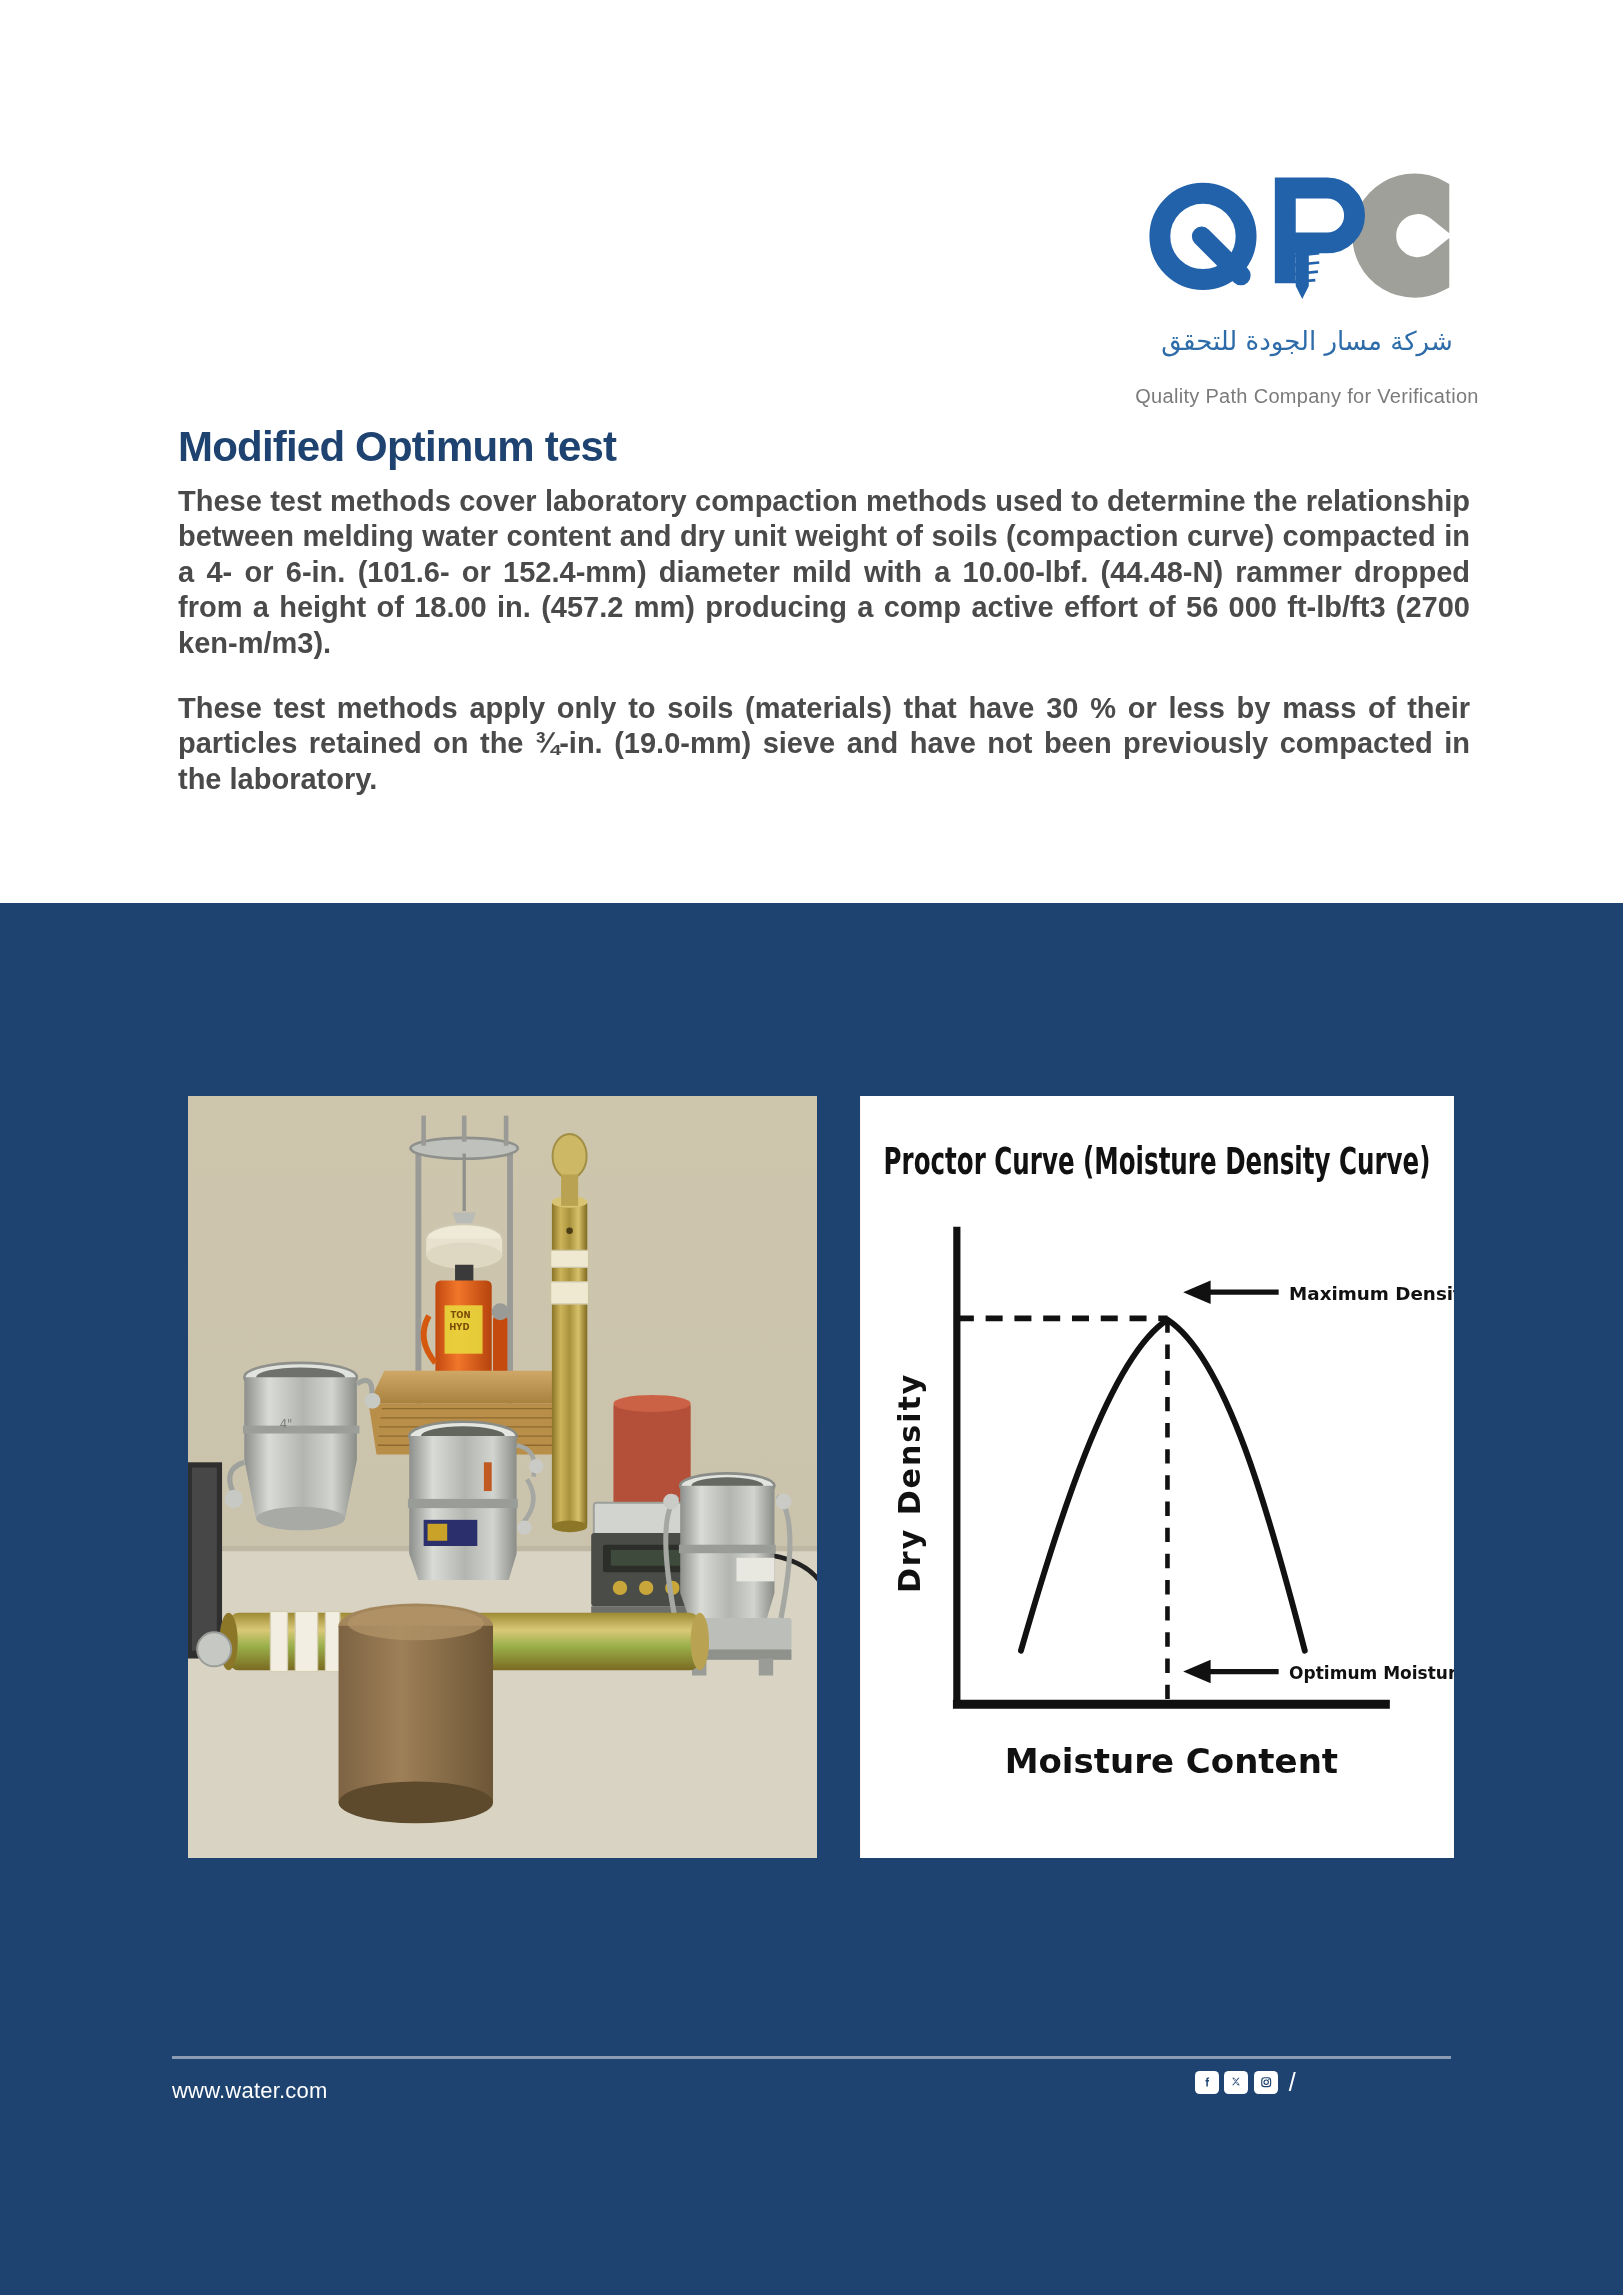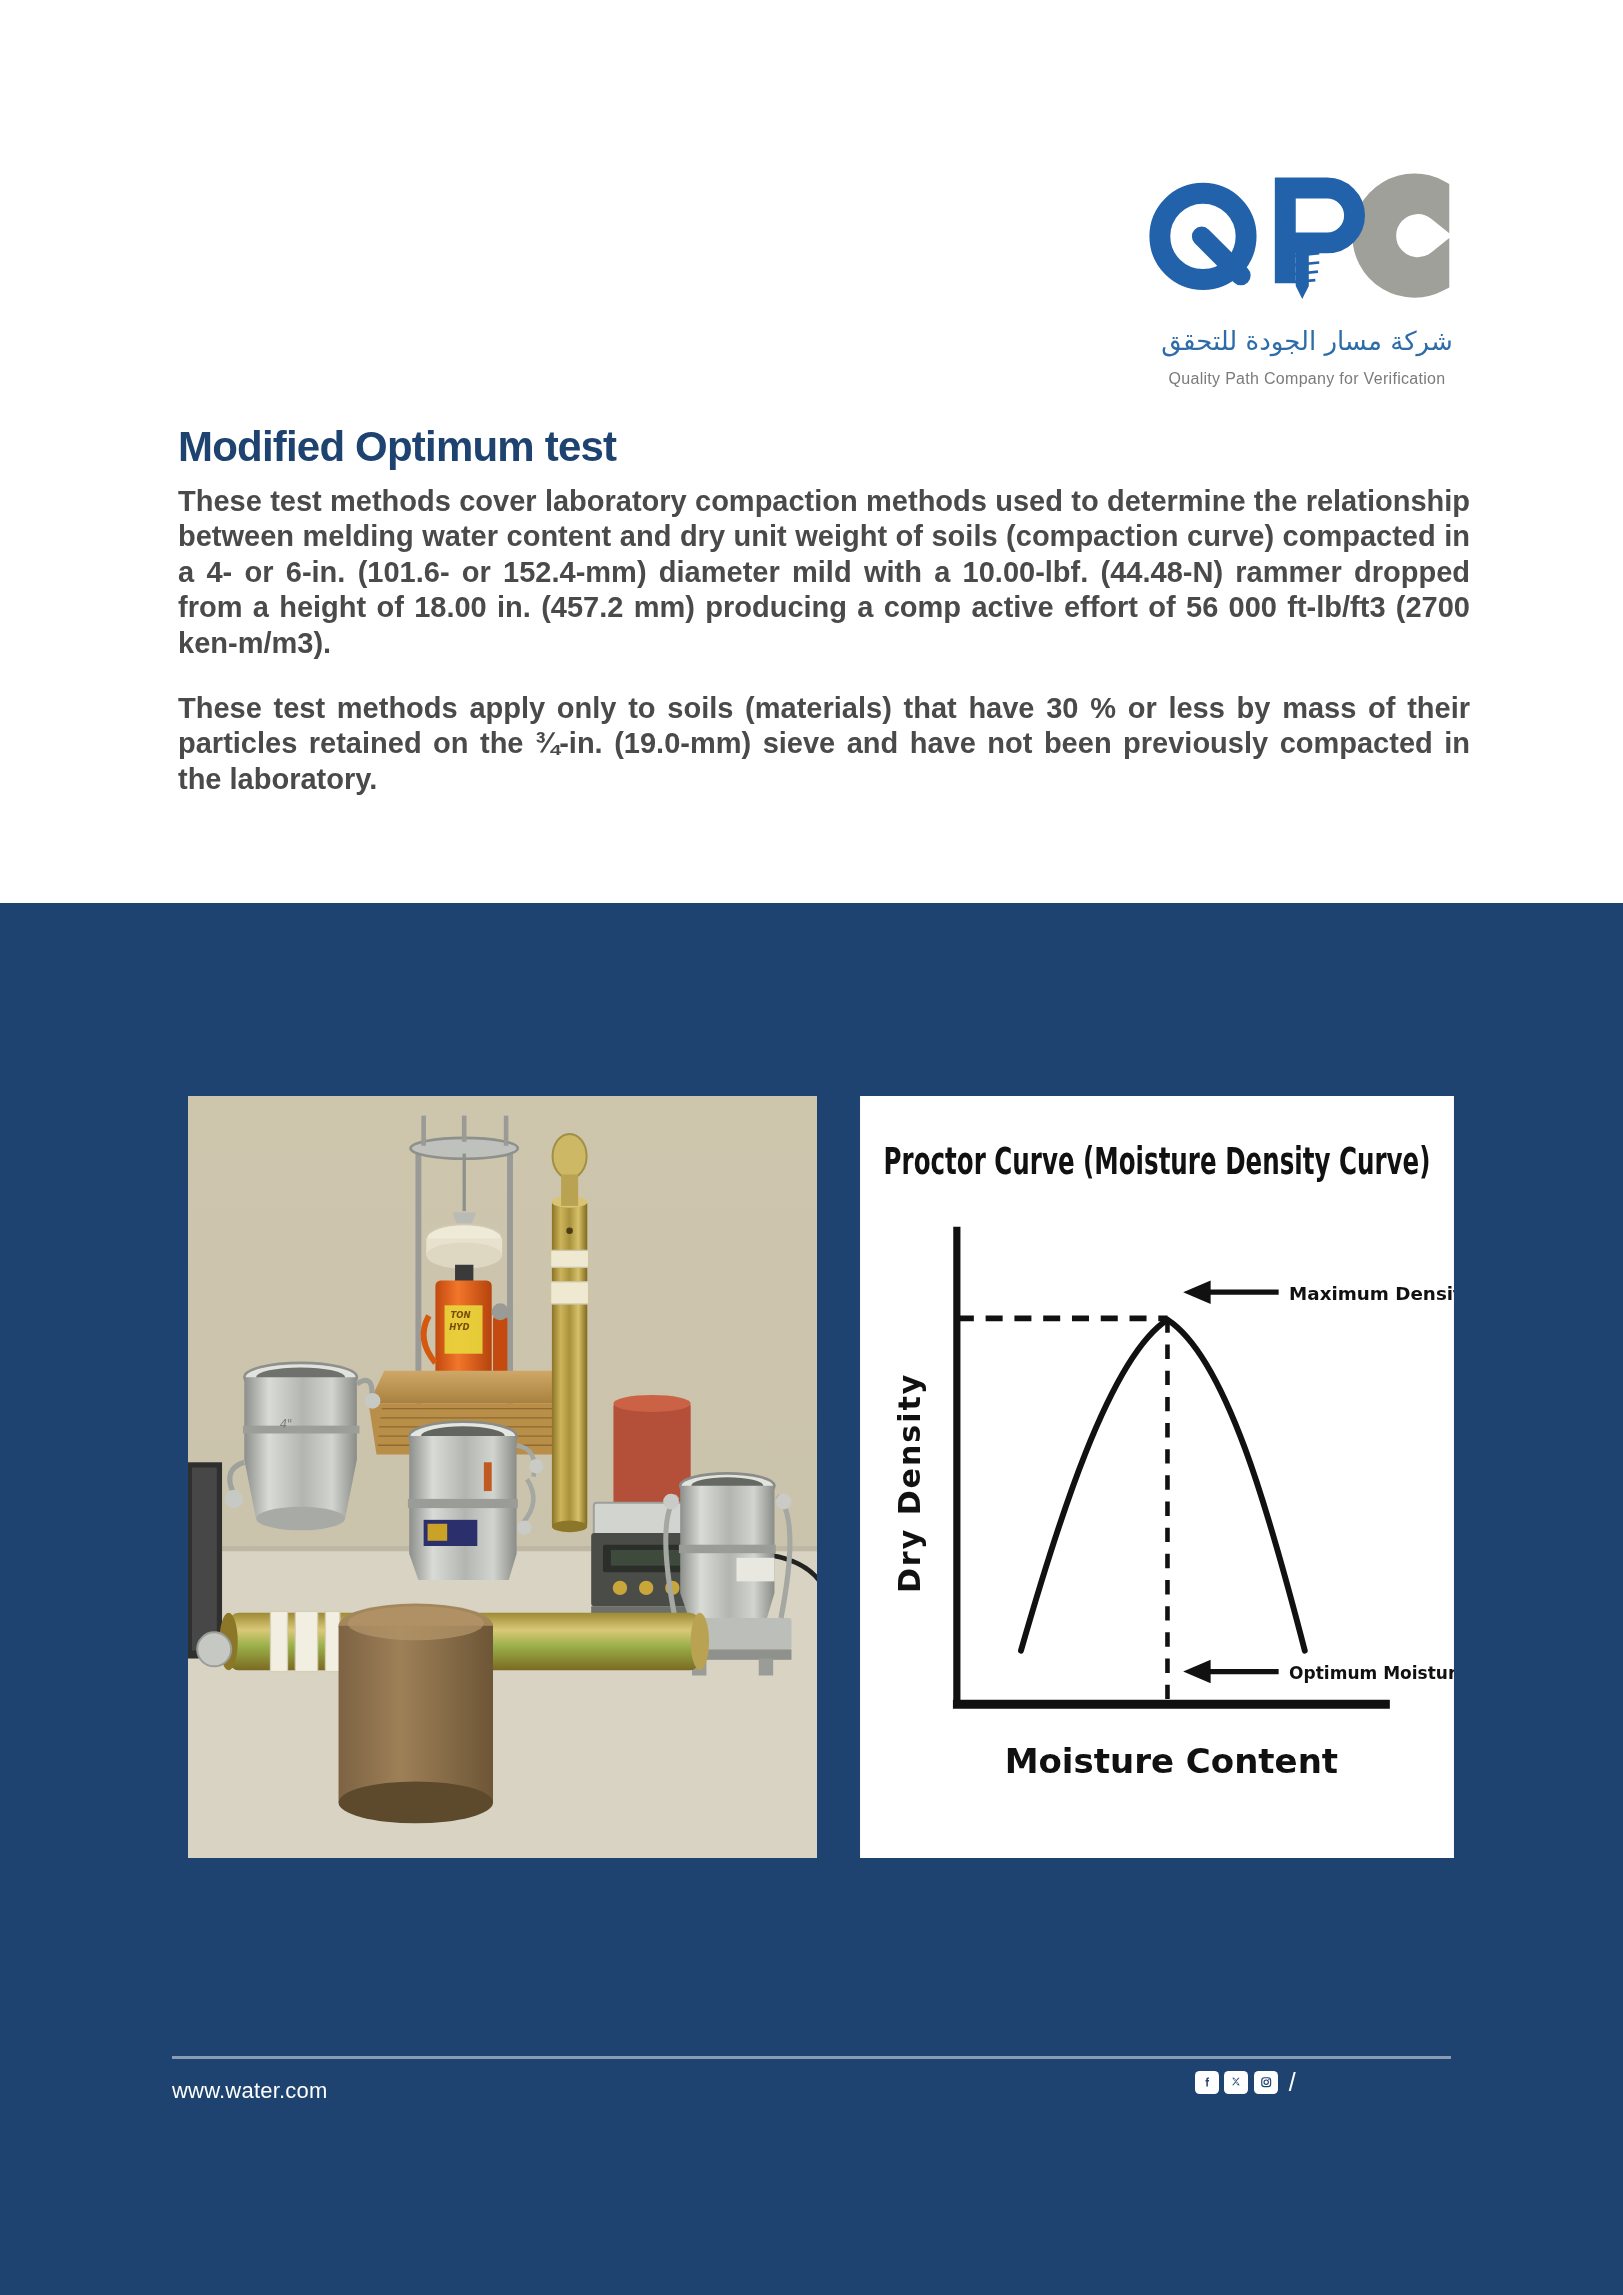--- a/index.html
+++ b/index.html
@@ -15,21 +15,21 @@
     position:absolute; left:1124px; top:171px; width:366px; height:216px;
     display:flex; flex-direction:column; align-items:center;gap:12px;
   }
   .logo-marks{position:relative;width:353px;height:147px;}
   .logo-svg{width:353px;height:147px;display:block;}
   .logo-ar{
     font-size:26px; color:#2d6ca8; letter-spacing:0.7px; direction:rtl;
     margin-top:-3.9px; font-family:"DejaVu Sans", sans-serif; white-space:nowrap;
   }
   .logo-en{
-    font-size:16px; color:#7b7b7b; margin-top:2px; letter-spacing:0.3px; white-space:nowrap;text-align:center;
+    font-size:20px; color:#7b7b7b; margin-top:17px; letter-spacing:0.3px; white-space:nowrap;text-align:center;
   }
   
   .page-title{
     position:absolute;left:178px;top:395px;
     font-size:42px;font-weight:bold;color:#1e4370;letter-spacing:-0.8px;
   }
   .body-copy{position:absolute;left:178px;top:484px;width:1292px;font-weight:bold;}
   .body-copy p{
     margin:0 0 30px 0;
     font-size:29px;line-height:1.22;color:#4a4a4a;
@@ -37,21 +37,21 @@
   }
   .body-copy p:last-child{margin-bottom:4px;}
   
   .blue-panel{
     position:absolute;left:0;top:903px;width:1623px;height:1393px;
     background:#1e4370;
   }
   
   .photo-card{
     position:absolute;left:188px;top:1096px;width:629px;height:762px;
-    background:#cfc8b0;overflow:hidden;font-style:italic;
+    background:#cfc8b0;overflow:hidden;
   }
   .photo-svg{display:block;width:100%;height:100%;}
   
   .chart-card{
     position:absolute;left:860px;top:1096px;width:594px;height:762px;
     background:#ef4444;overflow:hidden;
   }
   .chart-svg{display:block;width:100%;height:100%;}
   
   .footer-rule{

